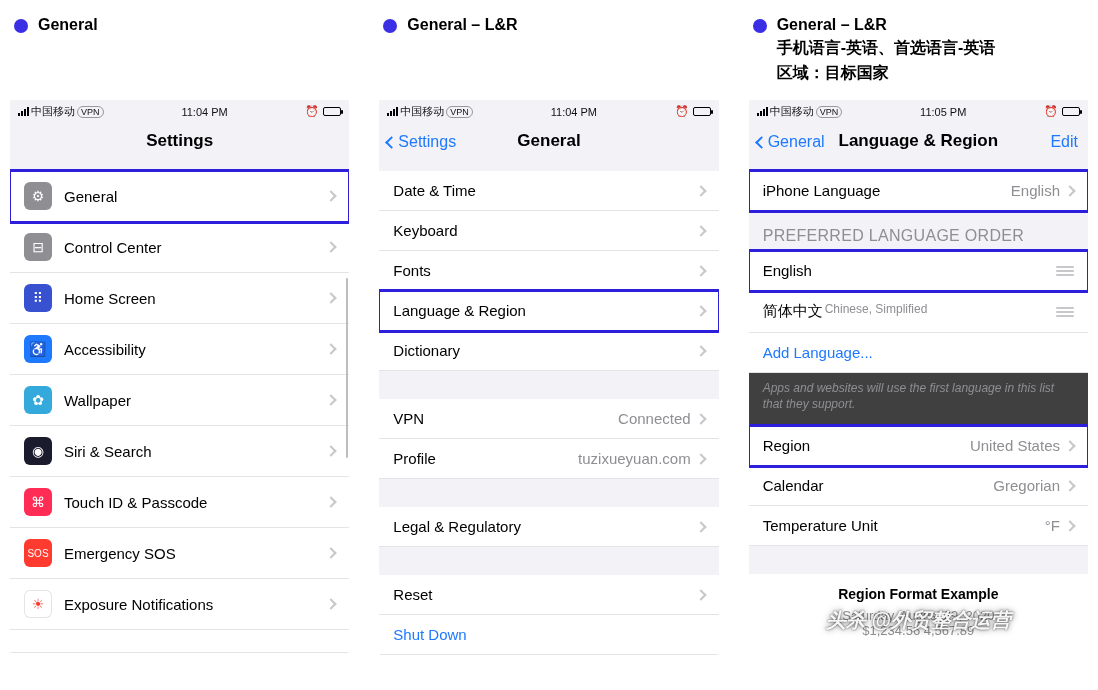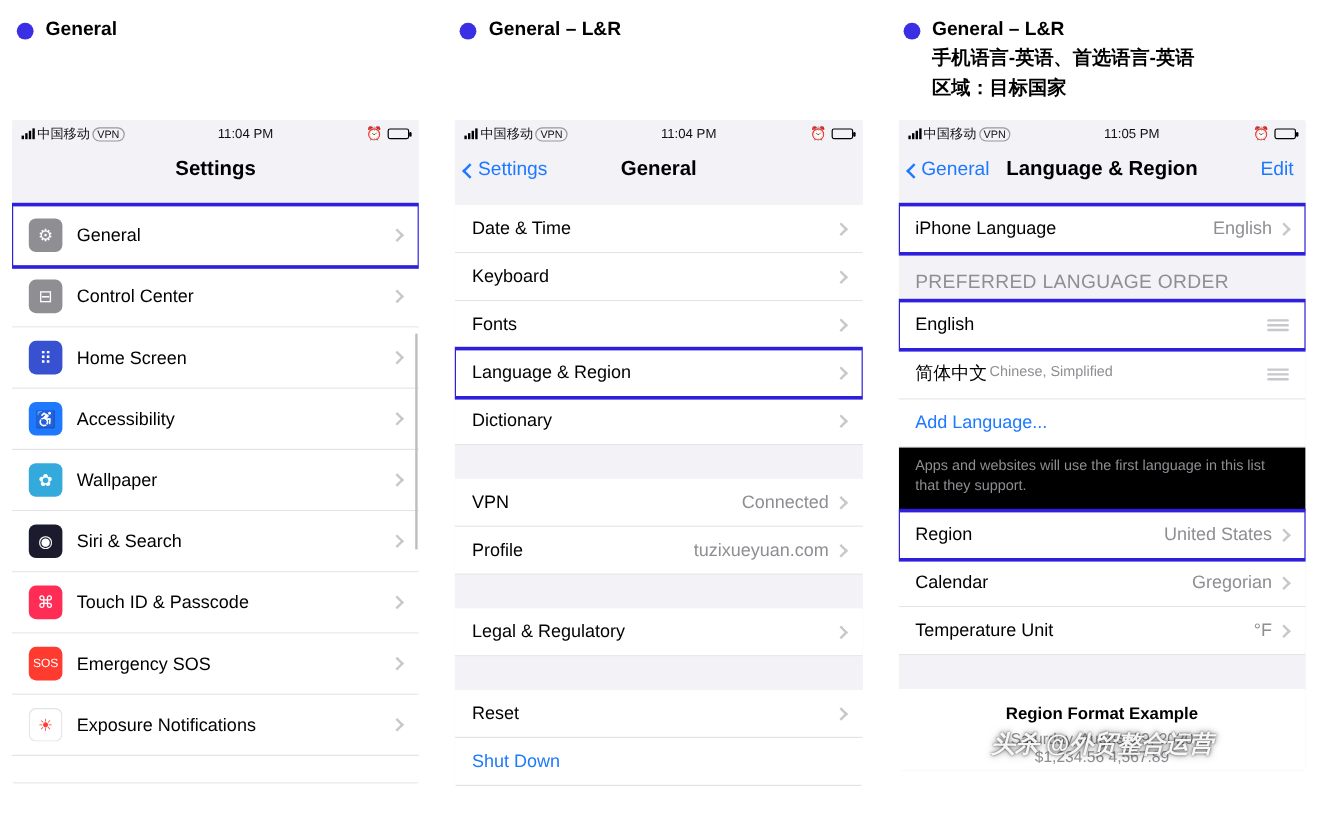--- a/index.html
+++ b/index.html
@@ -105,21 +105,21 @@
 .reorder { display: flex; flex-direction: column; gap: 2px; }
 .reorder span { width: 18px; height: 2px; background: #c7c7cc; border-radius: 1px; }
 .gap { height: 28px; background: #f2f2f7; }
 .gap-sm { height: 10px; background: #f2f2f7; }
 .header-label {
   font-size: 16px; color: #8e8e93; padding: 16px 14px 6px;
   background: #f2f2f7; text-transform: uppercase; letter-spacing: 0.3px;
 }
 .footer-label {
   font-size: 12px; color: #8e8e93; padding: 8px 14px 14px;
-  background: #000000; line-height: 1.3;
+  background: #404040; line-height: 1.3; font-style: italic;
 }
 .link-row { color: #1e79ff !important; }
 .shutdown { color: #1e79ff; }
 .icon-box {
   width: 28px; height: 28px; border-radius: 6px;
   display: flex; align-items: center; justify-content: center;
   color: #fff; font-size: 14px; flex: 0 0 28px;
 }
 .highlight { outline: 3.5px solid #2d1fdc; outline-offset: -1px; }
 .region-example {

